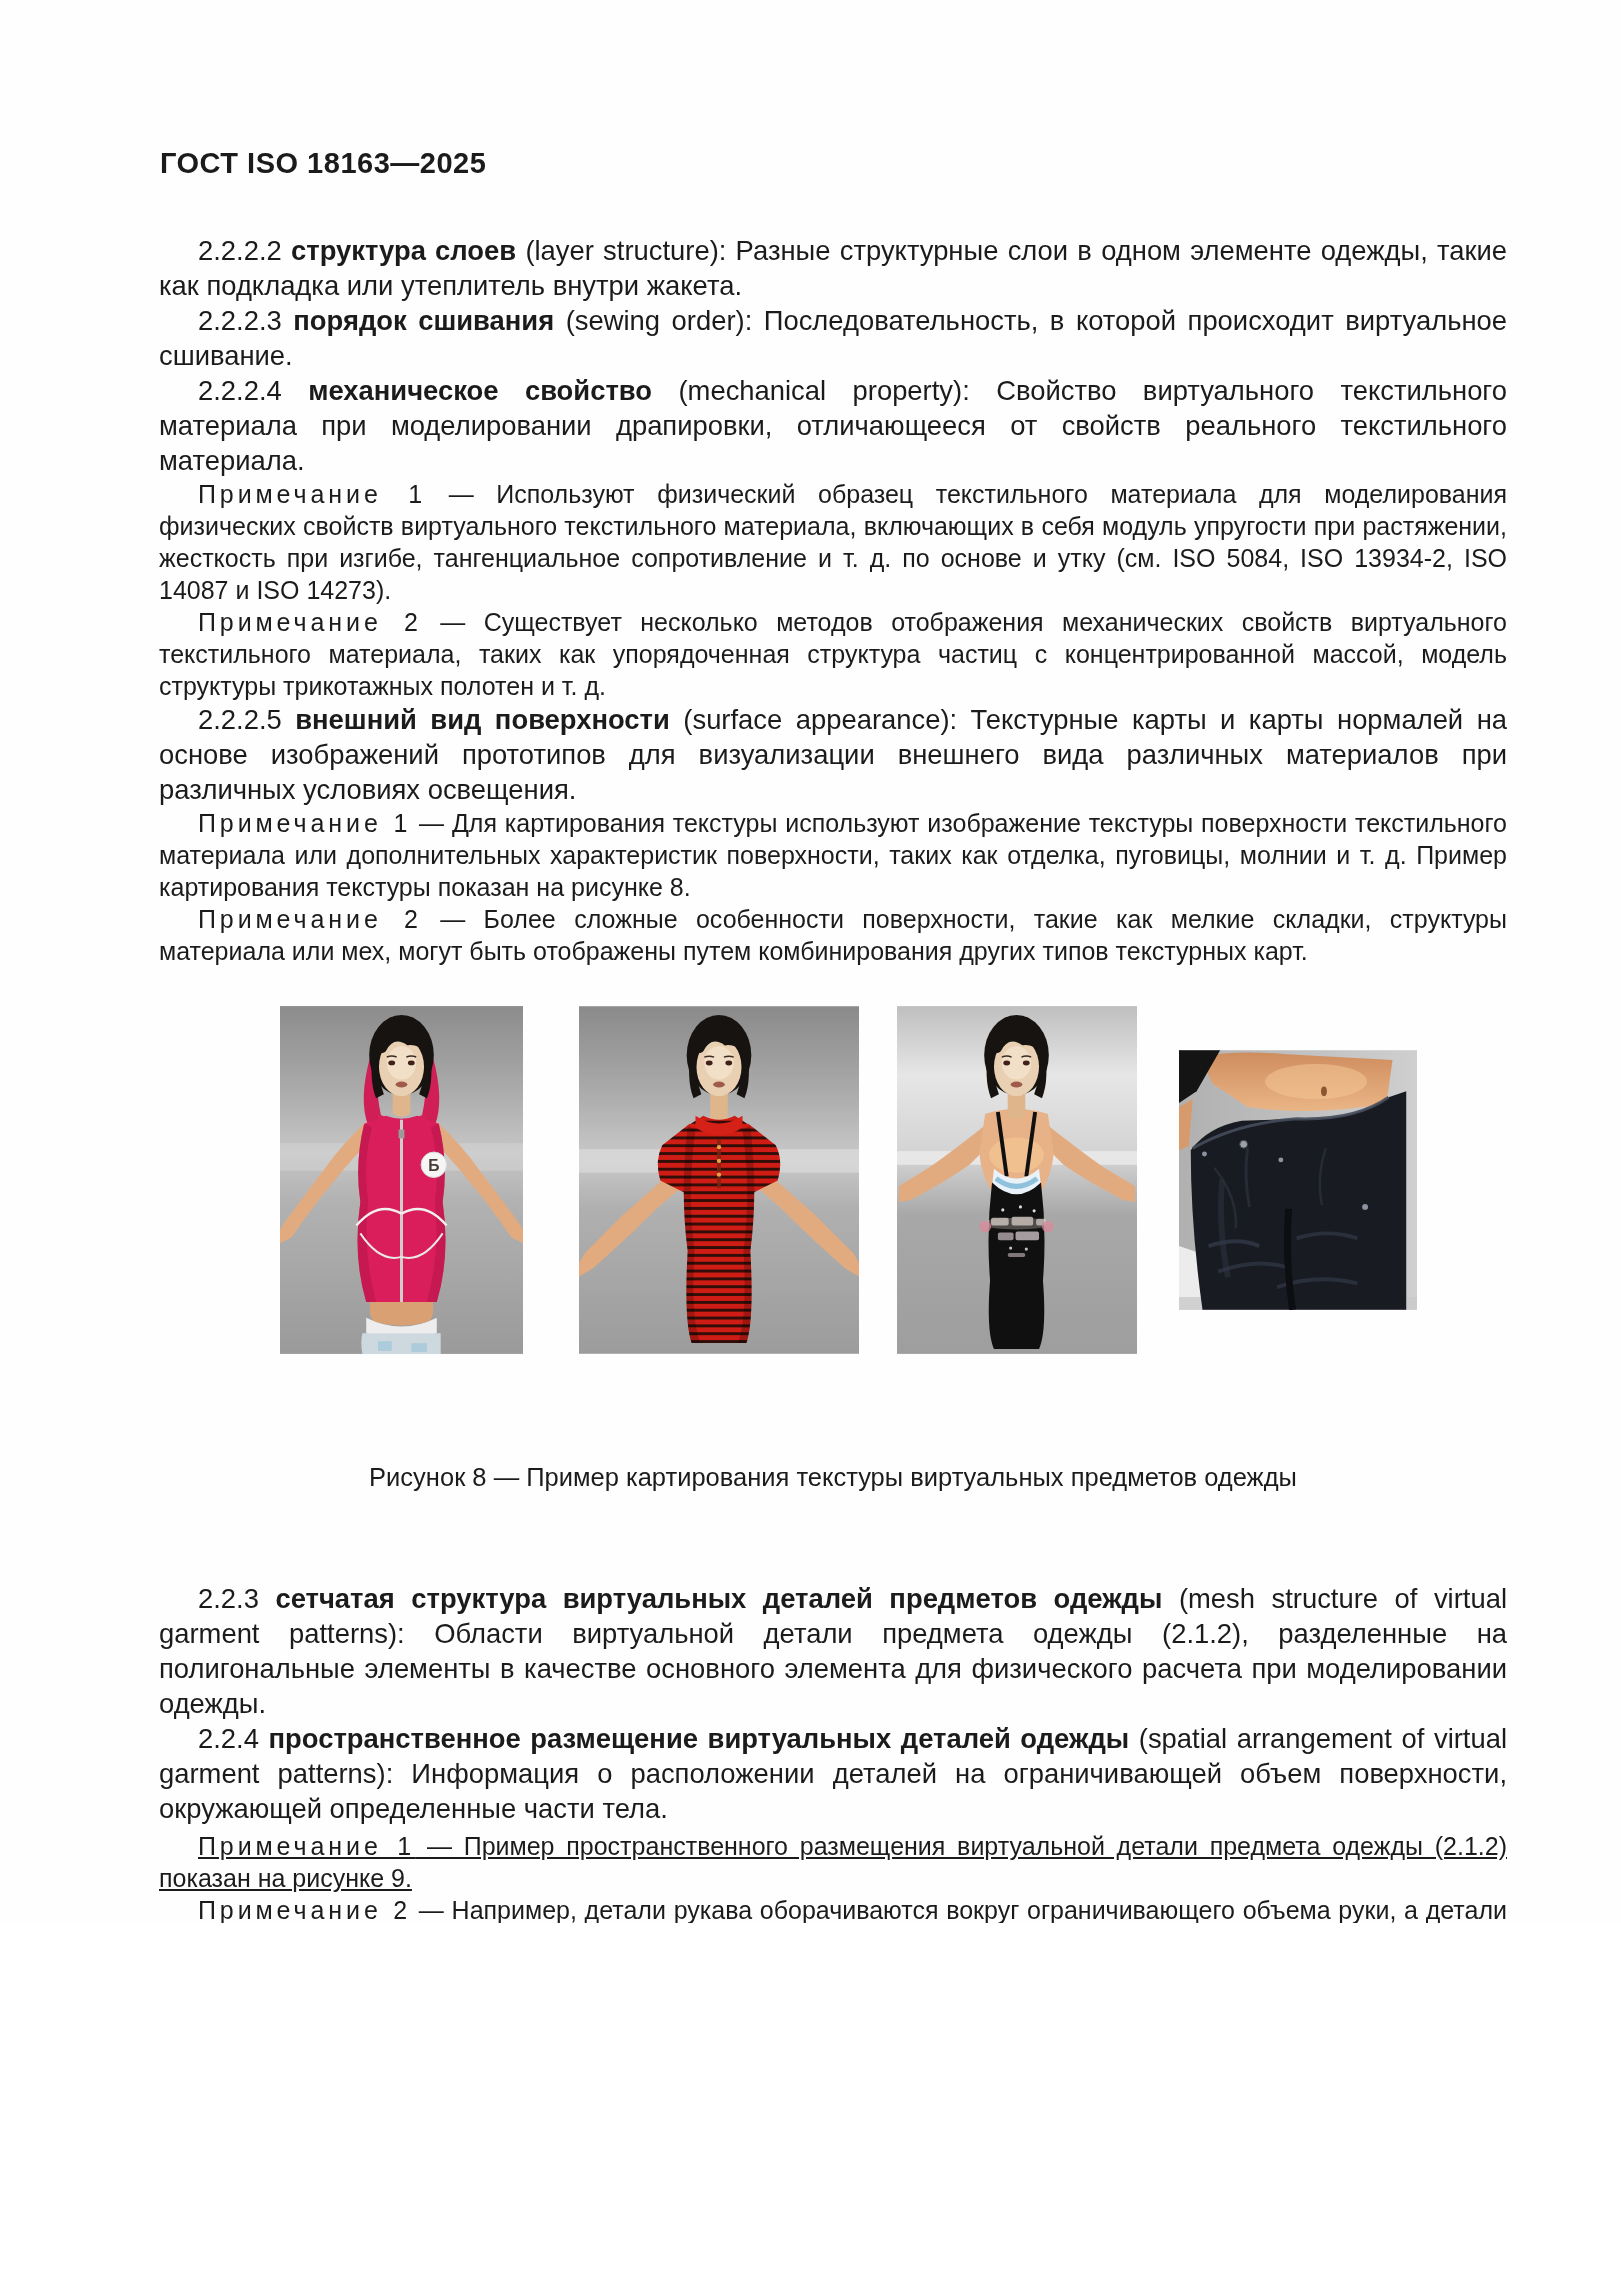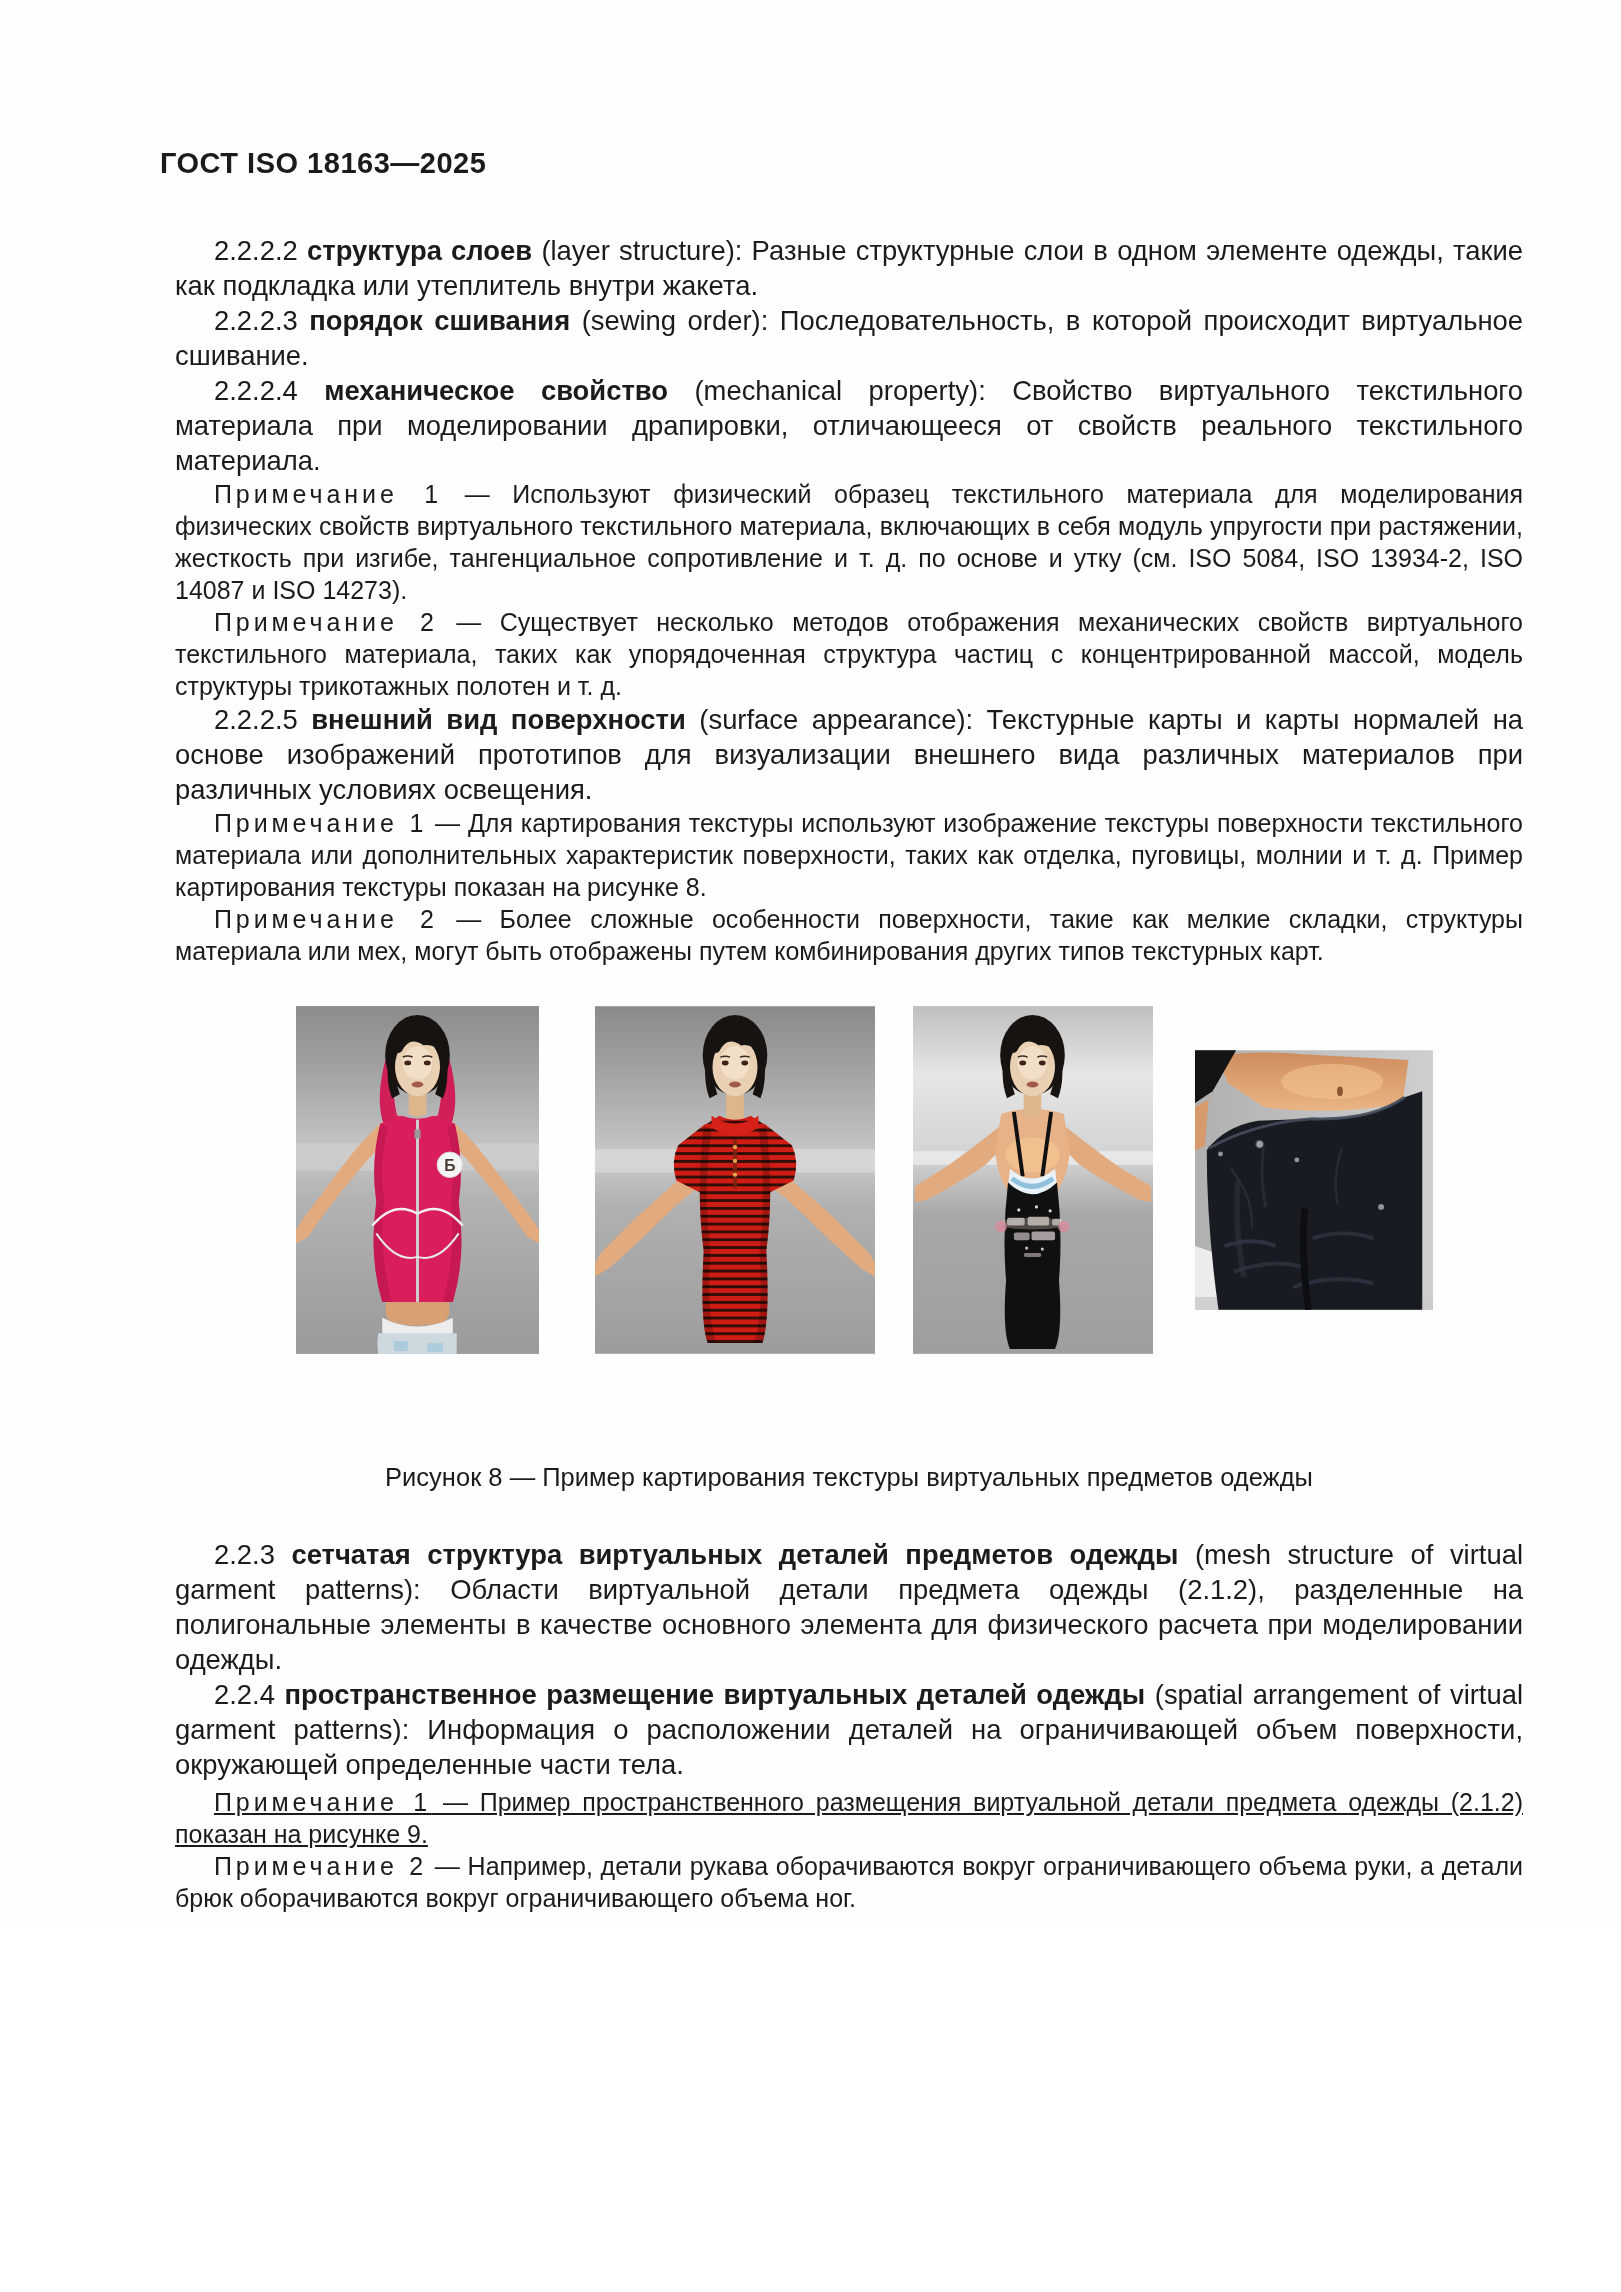--- a/index.html
+++ b/index.html
@@ -9,40 +9,40 @@
     background:#fefefe;
     font-family:"Liberation Sans", sans-serif;
     color:#1b1b1b;
     overflow:hidden;
   }
   .doc-header{
     position:absolute;left:160px;top:147px;
     font-size:29px;font-weight:bold;letter-spacing:0.5px;
   }
   .content{
-    position:absolute;left:175px;top:233px;width:1348px;
+    position:absolute;left:159px;top:233px;width:1348px;
   }
   .para{margin:0;text-align:justify;text-indent:39px;}
   .para.body{font-size:27.4px;line-height:35px;}
   .para.note{font-size:25px;line-height:32px;}
   .para span.b{font-weight:bold;}
   .para span.sp{letter-spacing:3.9px;}
   .figure-row{position:relative;height:365px;margin-top:39px;}
   .fig-img{position:absolute;top:0;}
   .fig-img svg{display:block;}
   #fig-img-1{left:121px;}
   #fig-img-2{left:420px;}
   #fig-img-3{left:738px;}
   #fig-img-4{left:1020px;top:44px;}
   .figure-caption{
     margin-top:90px;
     font-size:25.5px;line-height:32px;
     text-align:center;text-indent:0;
   }
-  #post{margin-top:44px;}
+  #post{margin-top:88px;}
   .page-number{
     position:absolute;left:191px;top:2070px;
     font-size:29px;
   }
 </style>
 </head>
 <body>
 
 <div class="page">
 

